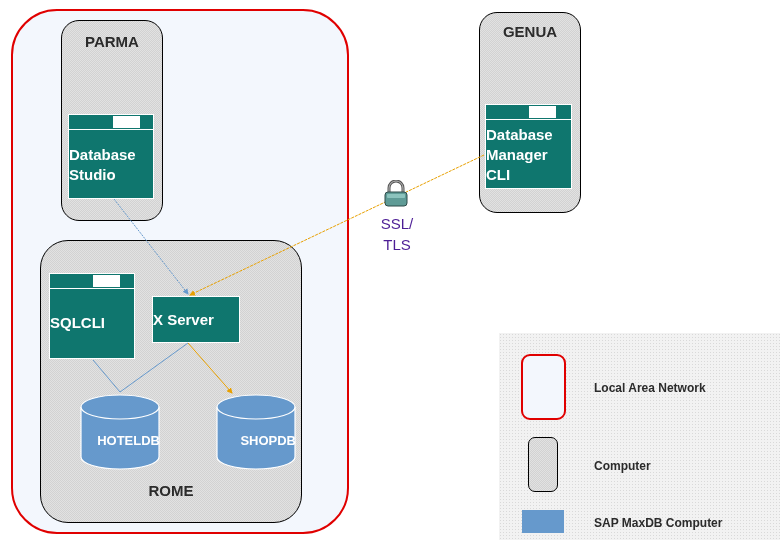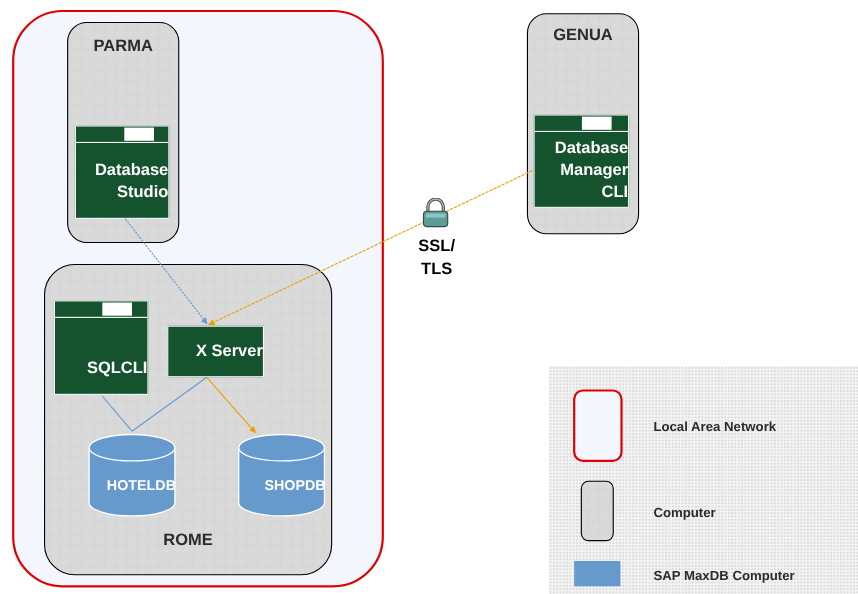--- a/index.html
+++ b/index.html
@@ -15,31 +15,31 @@
       border: 1px solid #000; border-radius: 18px; box-sizing: border-box;
       background-color: #d2d2d2;
       background-image:
         linear-gradient(45deg, rgba(255,255,255,0.35) 25%, transparent 25%, transparent 75%, rgba(255,255,255,0.35) 75%),
         linear-gradient(45deg, rgba(255,255,255,0.35) 25%, transparent 25%, transparent 75%, rgba(255,255,255,0.35) 75%);
       background-size: 2px 2px; background-position: 0 0, 1px 1px;
     }
     .comp-label { font-weight: bold; font-size: 15px; color: #2b2b2b; text-align: center; width: 100%; }
 
     .sw {
-      background: #14532d; box-sizing: border-box; border: 1px solid #ffffff;
-      color: #fff; font-weight: bold; text-align: right;
+      background: #0f766e; box-sizing: border-box; border: 1px solid #ffffff;
+      color: #fff; font-weight: bold; text-align: left;
     }
     .sw-window .titlebar { height: 14px; border-bottom: 1px solid #ffffff; position: relative; }
     .sw-window .titlebar .tab { position: absolute; top: 1px; width: 27px; height: 12px; background: #fff; }
     .sw-text { font-size: 15px; line-height: 20px; }
 
     .db { position: absolute; }
     .db-label { position: absolute; left: 0; width: 100%; text-align: right; color: #fff; font-weight: bold; font-size: 13px; }
 
-    .ssl { color: #000000; font-weight: bold; font-size: 15px; line-height: 21px; text-align: center; }
+    .ssl { color: #4c1d95; font-weight: normal; font-size: 15px; line-height: 21px; text-align: center; }
 
     .legend {
       left: 499px; top: 333px; width: 281px; height: 225px;
       background-color: #f2f2f2;
       background-image: radial-gradient(#d9d9d9 0.6px, transparent 0.7px);
       background-size: 3px 3px;
     }
     .legend-text { font-weight: bold; font-size: 12px; color: #2b2b2b; }
     .legend-lan { border: 2px solid #e00000; border-radius: 9px; background: #f3f7fd; box-sizing: border-box; }
     .legend-comp { border: 1px solid #000; border-radius: 7px; }
@@ -65,21 +65,21 @@
   </div>
 </div>
 
 <div class="abs computer" style="left:40px; top:240px; width:262px; height:283px; border-radius:28px;">
   <div class="abs comp-label" style="top:241px;">ROME</div>
 </div>
 <div class="abs sw sw-window" style="left:49px; top:273px; width:86px; height:86px;">
   <div class="titlebar">
       <div class="tab" style="left:43px;"></div>
     </div>
-  <div class="sw-text" style="margin-top:36px;">SQLCLI</div>
+  <div class="sw-text" style="margin-top:24px;">SQLCLI</div>
 </div>
 <div class="abs sw" style="left:152px; top:296px; width:88px; height:47px;">
   <div class="sw-text" style="margin-top:13px;">X Server</div>
 </div>
 
 <div class="db" style="left:80px; top:393px; width:80px; height:77px;">
   <svg width="80" height="77">
     <path d="M1,14 L1,64 A39,12 0 0 0 79,64 L79,14" fill="#6699cc" stroke="#ffffff" stroke-width="1.2"></path>
     <ellipse cx="40" cy="14" rx="39" ry="12" fill="#6699cc" stroke="#ffffff" stroke-width="1.2"></ellipse>
   </svg>

